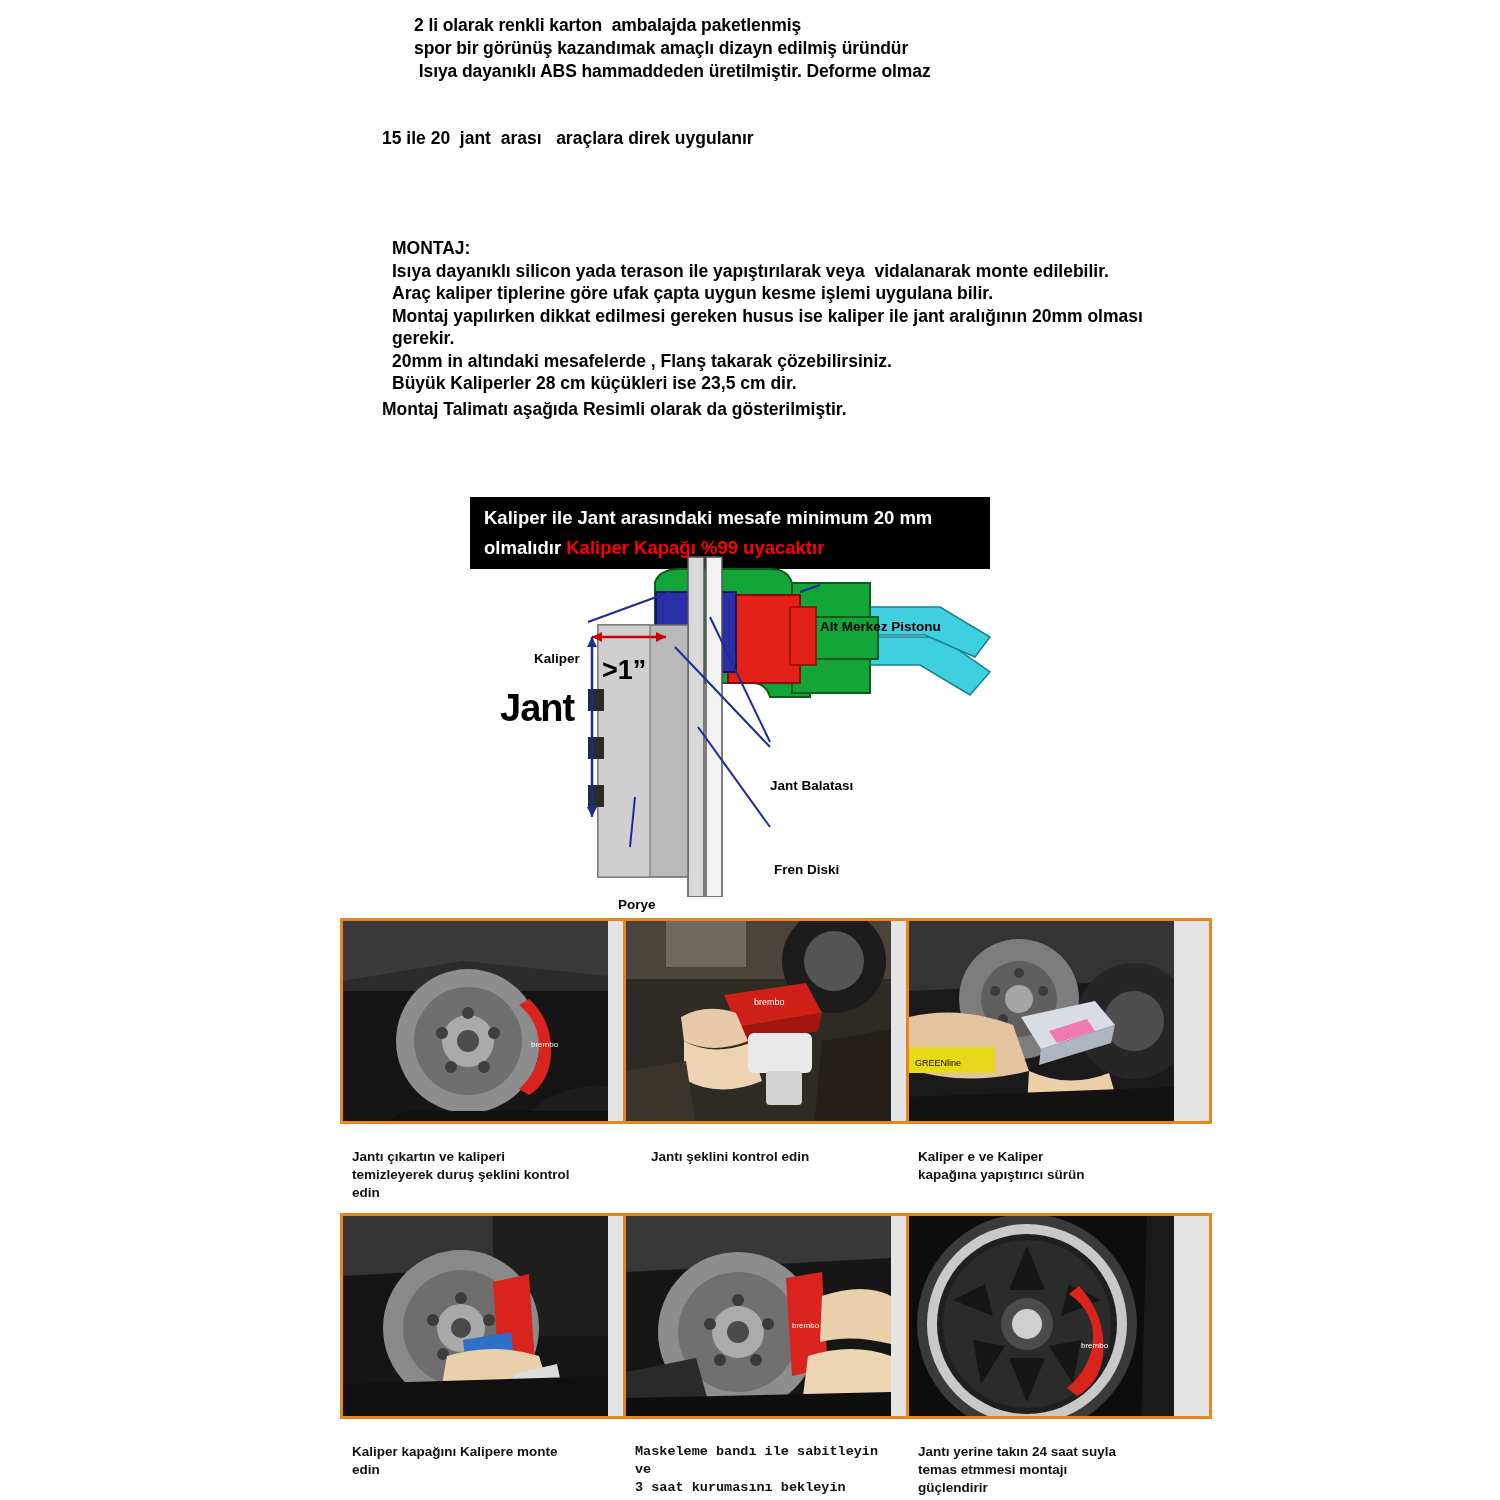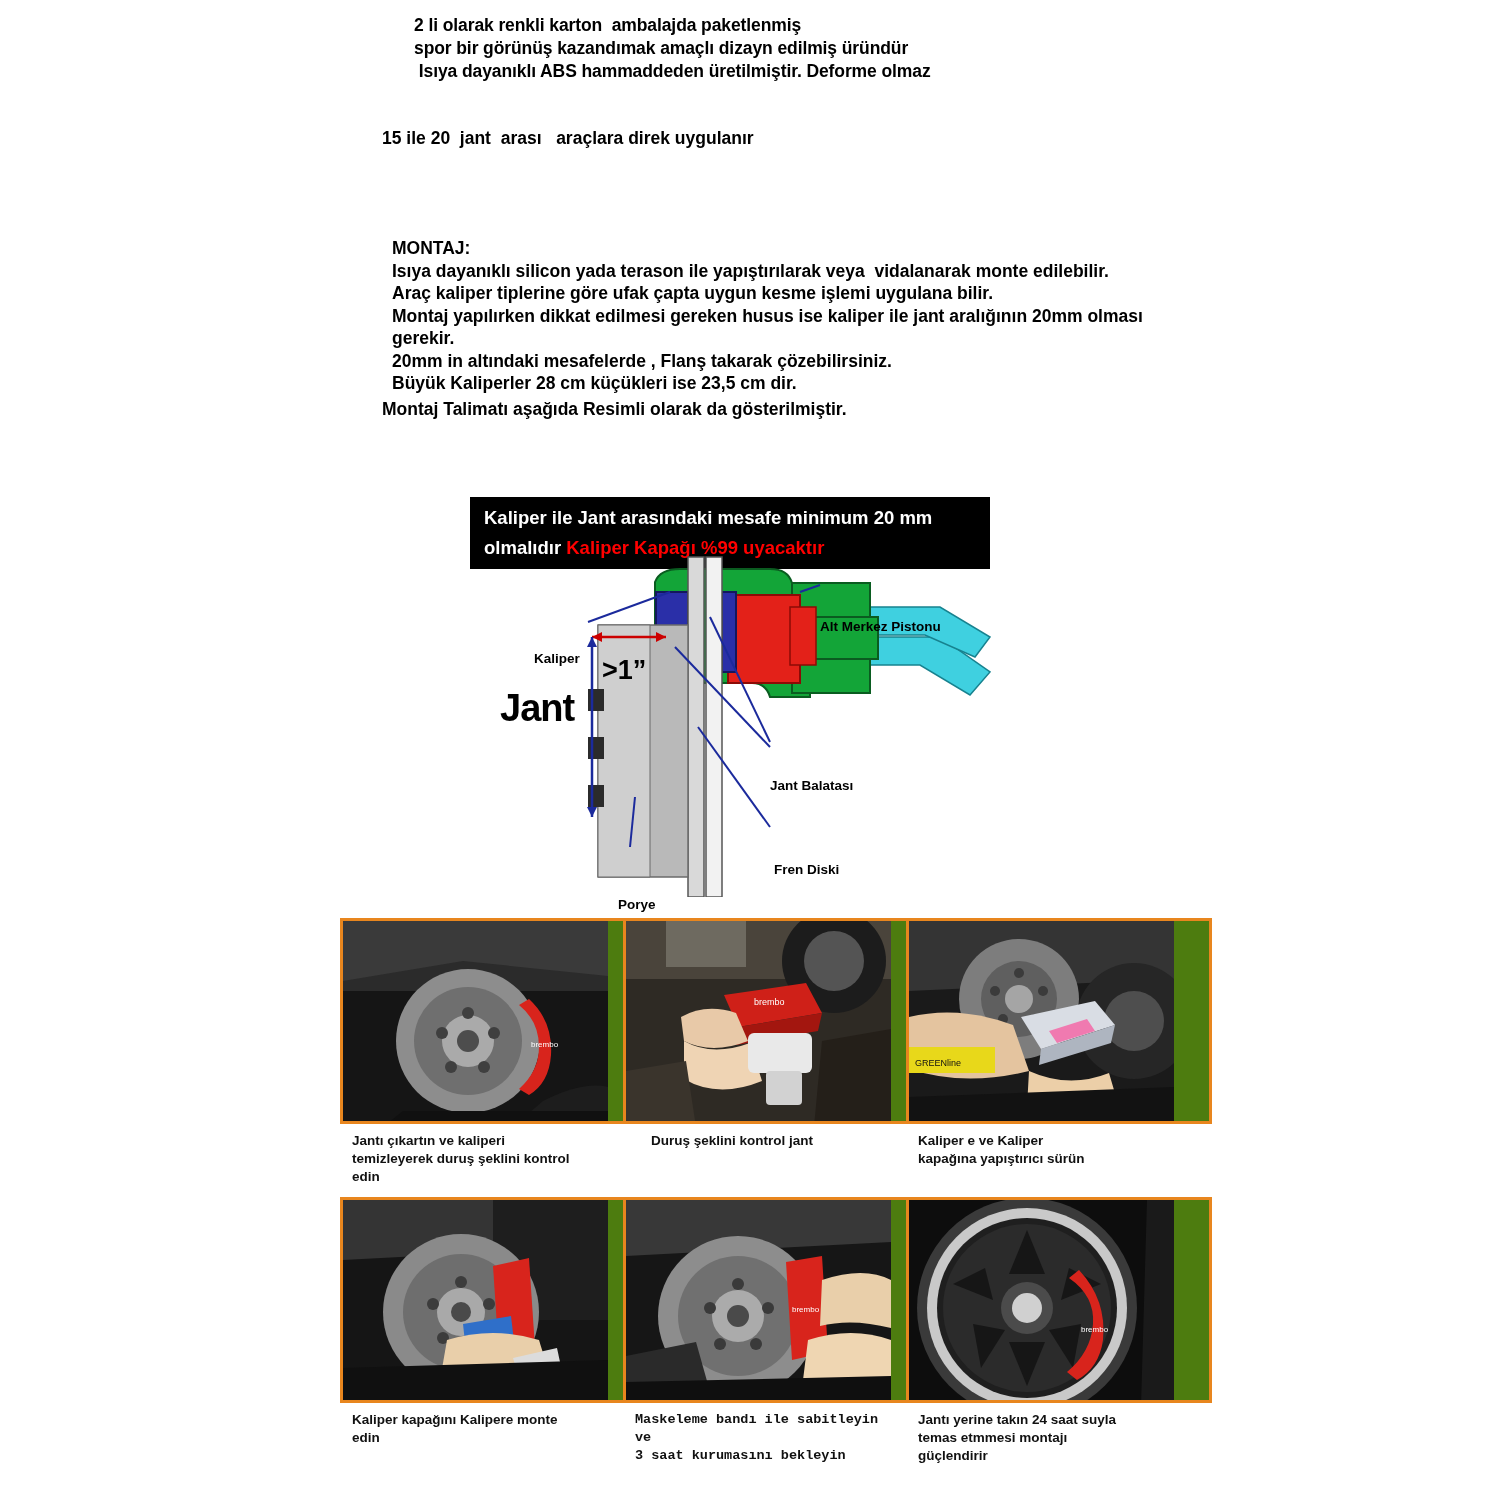--- a/index.html
+++ b/index.html
@@ -122,24 +122,24 @@
   .row { display: flex; gap: 18px; }
   .row.second { margin-top: 11px; }
   .cell { width: 265px; }
   .photo {
     width: 306px;
     height: 206px;
     border: 3px solid #E8861E;
     box-sizing: border-box;
     position: relative;
     overflow: hidden;
-    background: #4d7c0f;
+    background: #e5e5e5;
   }
   .cap {
-    margin-top: 8px;
+    margin-top: 24px;
     font-size: 13.5px;
     font-weight: bold;
     line-height: 18px;
     color: #111;
     padding-left: 10px;
     width: 250px;
   }
   .cap.indent-a { padding-left: 12px; }
   .cap.indent-b { padding-left: 28px; }
 
@@ -266,21 +266,21 @@
           <path d="M112 106 L196 92 L192 110 L110 124 Z" fill="#a3160f"></path>
           <text x="128" y="84" fill="#ffffff" font-family="Liberation Sans, sans-serif" font-size="9">brembo</text>
           <path d="M55 96 Q80 82 110 92 L122 120 Q86 134 58 120 Z" fill="#e8c9a8"></path>
           <path d="M58 120 Q86 136 124 122 L136 160 Q92 178 58 158 Z" fill="#efd4b4"></path>
           <rect x="122" y="112" width="64" height="40" rx="6" fill="#e9e9e9"></rect>
           <rect x="140" y="150" width="36" height="34" rx="4" fill="#d2d2d2"></rect>
           <path d="M0 150 L60 140 L70 206 L0 206 Z" fill="#3a342c"></path>
           <path d="M196 120 L265 108 L265 206 L188 206 Z" fill="#241f19"></path>
         </svg>
       </div>
-      <div class="cap indent-b" style="white-space:pre-line;">Duruş şeklini kontrol jant</div>
+      <div class="cap indent-b" style="white-space:pre-line;">Jantı şeklini kontrol edin</div>
     </div>
 
     <div class="cell">
       <div class="photo">
         <svg width="265" height="206" viewBox="0 0 265 206">
           <rect width="265" height="206" fill="#1a1a1a"></rect>
           <path d="M0 0 L265 0 L265 58 L0 70 Z" fill="#343434"></path>
           <circle cx="110" cy="78" r="60" fill="#7d7d7d"></circle>
           <circle cx="110" cy="78" r="38" fill="#5f5f5f"></circle>
           <circle cx="110" cy="78" r="14" fill="#a5a5a5"></circle>

